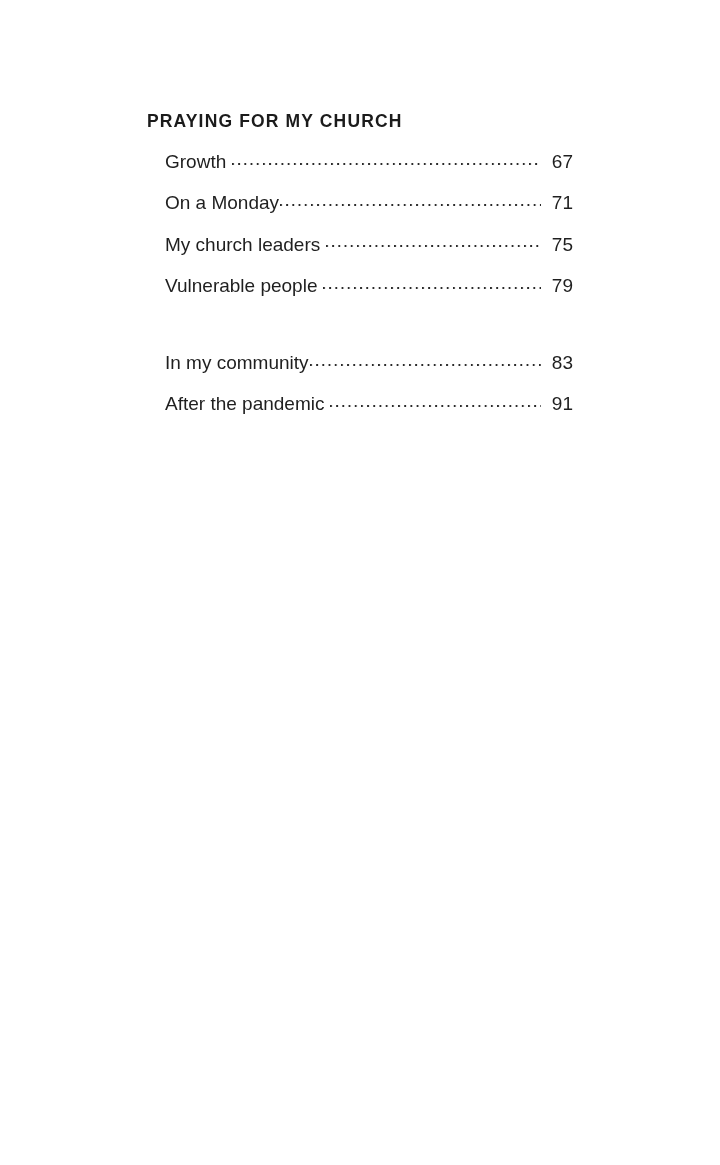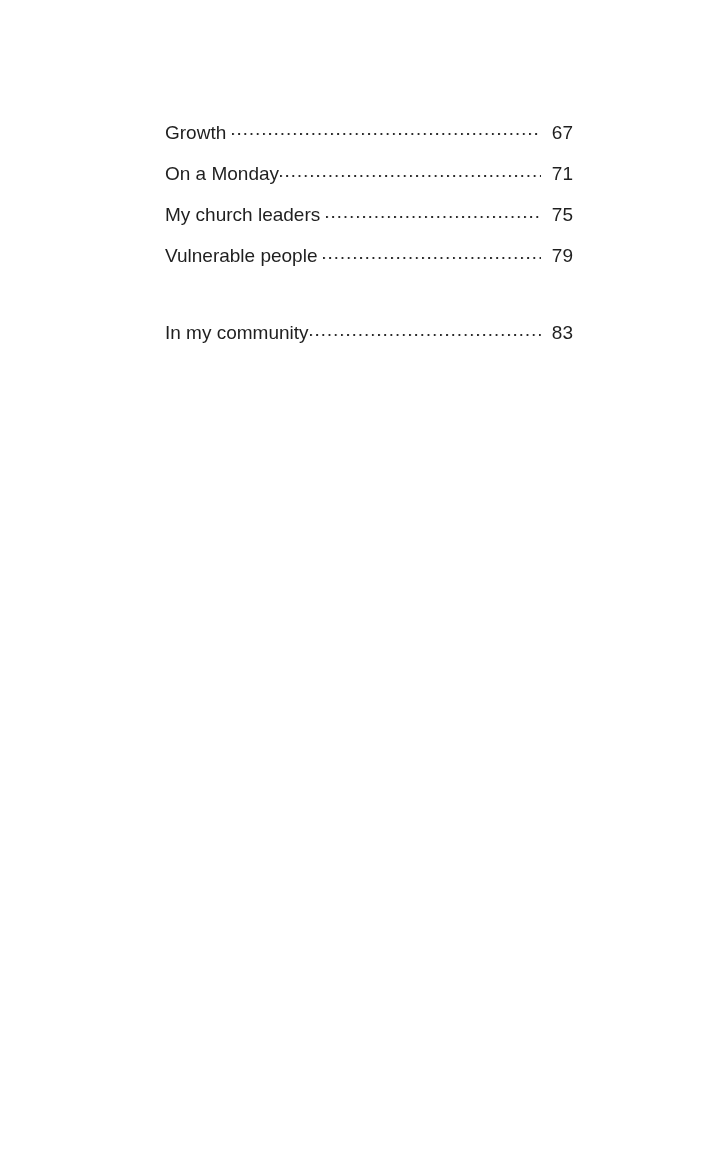--- a/index.html
+++ b/index.html
@@ -98,20 +98,21 @@
     font-size: 19px;
     color: #1f1f1f;
   }
 </style>
 </head>
 <body>
 
 <div class="page">
   <div class="toc" id="toc-root">
       <div class="section">
+        <div class="section-heading">PRAYING FOR MY CHURCH</div>
         <ul class="entries">
           <li class="entry gap">
             <span class="entry-title">Growth</span>
             <span class="entry-leader"></span>
             <span class="entry-page">67</span>
           </li>
           <li class="entry">
             <span class="entry-title">On a Monday</span>
             <span class="entry-leader"></span>
             <span class="entry-page">71</span>
@@ -128,16 +129,21 @@
           </li>
         </ul>
       </div>
       <div class="section">
         <ul class="entries">
           <li class="entry">
             <span class="entry-title">In my community</span>
             <span class="entry-leader"></span>
             <span class="entry-page">83</span>
           </li>
+          <li class="entry gap">
+            <span class="entry-title">After the pandemic</span>
+            <span class="entry-leader"></span>
+            <span class="entry-page">91</span>
+          </li>
         </ul>
       </div>
     </div>
 </div>
 
 </body></html>

